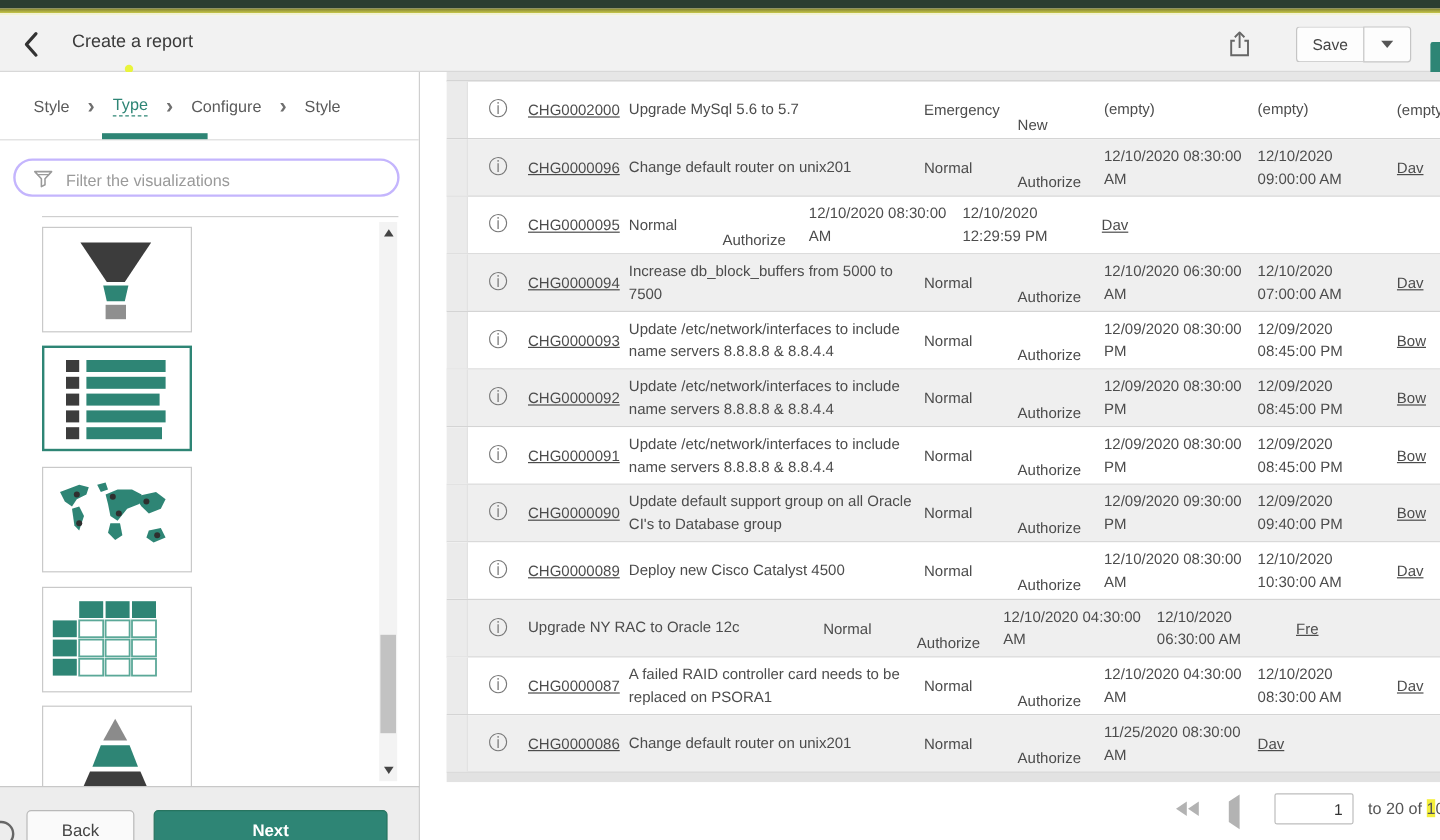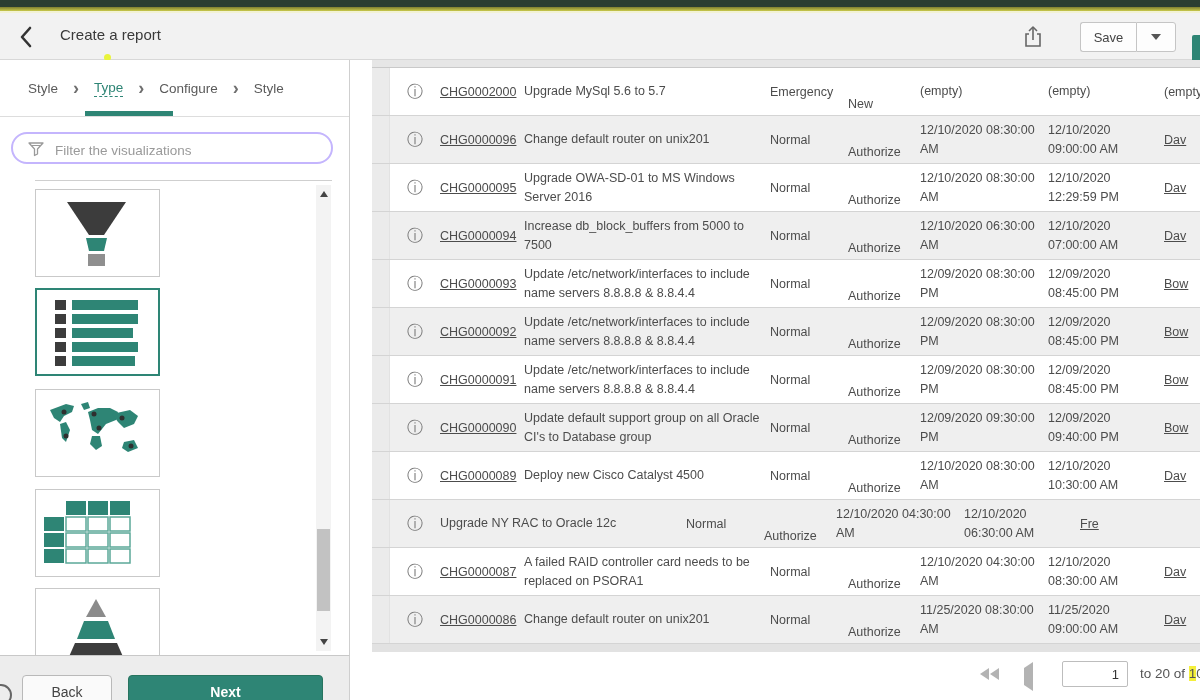--- a/index.html
+++ b/index.html
@@ -301,21 +301,20 @@
         </div>
       </div>
         <div class="trow">
         <div class="cell c-gutter"></div>
         <div class="cell c-info">
           <span class="info-icon"></span>
         </div>
         <div class="cell c-number">
           <a>CHG0000095</a>
         </div>
-        <div class="cell c-desc">Upgrade OWA-SD-01 to MS Windows Server 2016</div>
         <div class="cell c-priority">Normal</div>
         <div class="cell c-state">Authorize</div>
         <div class="cell c-start">12/10/2020 08:30:00 AM</div>
         <div class="cell c-end">12/10/2020 12:29:59 PM</div>
         <div class="cell c-assigned">
           <a>Dav</a>
         </div>
       </div>
         <div class="trow">
         <div class="cell c-gutter"></div>
@@ -455,21 +454,20 @@
         <div class="cell c-info">
           <span class="info-icon"></span>
         </div>
         <div class="cell c-number">
           <a>CHG0000086</a>
         </div>
         <div class="cell c-desc">Change default router on unix201</div>
         <div class="cell c-priority">Normal</div>
         <div class="cell c-state">Authorize</div>
         <div class="cell c-start">11/25/2020 08:30:00 AM</div>
-        <div class="cell c-end">11/25/2020 09:00:00 AM</div>
         <div class="cell c-assigned">
           <a>Dav</a>
         </div>
       </div>
       </div>
     <div class="partial-bottom"></div>
   </div>
 
   <div class="pagination">
     <span class="pg-first">

